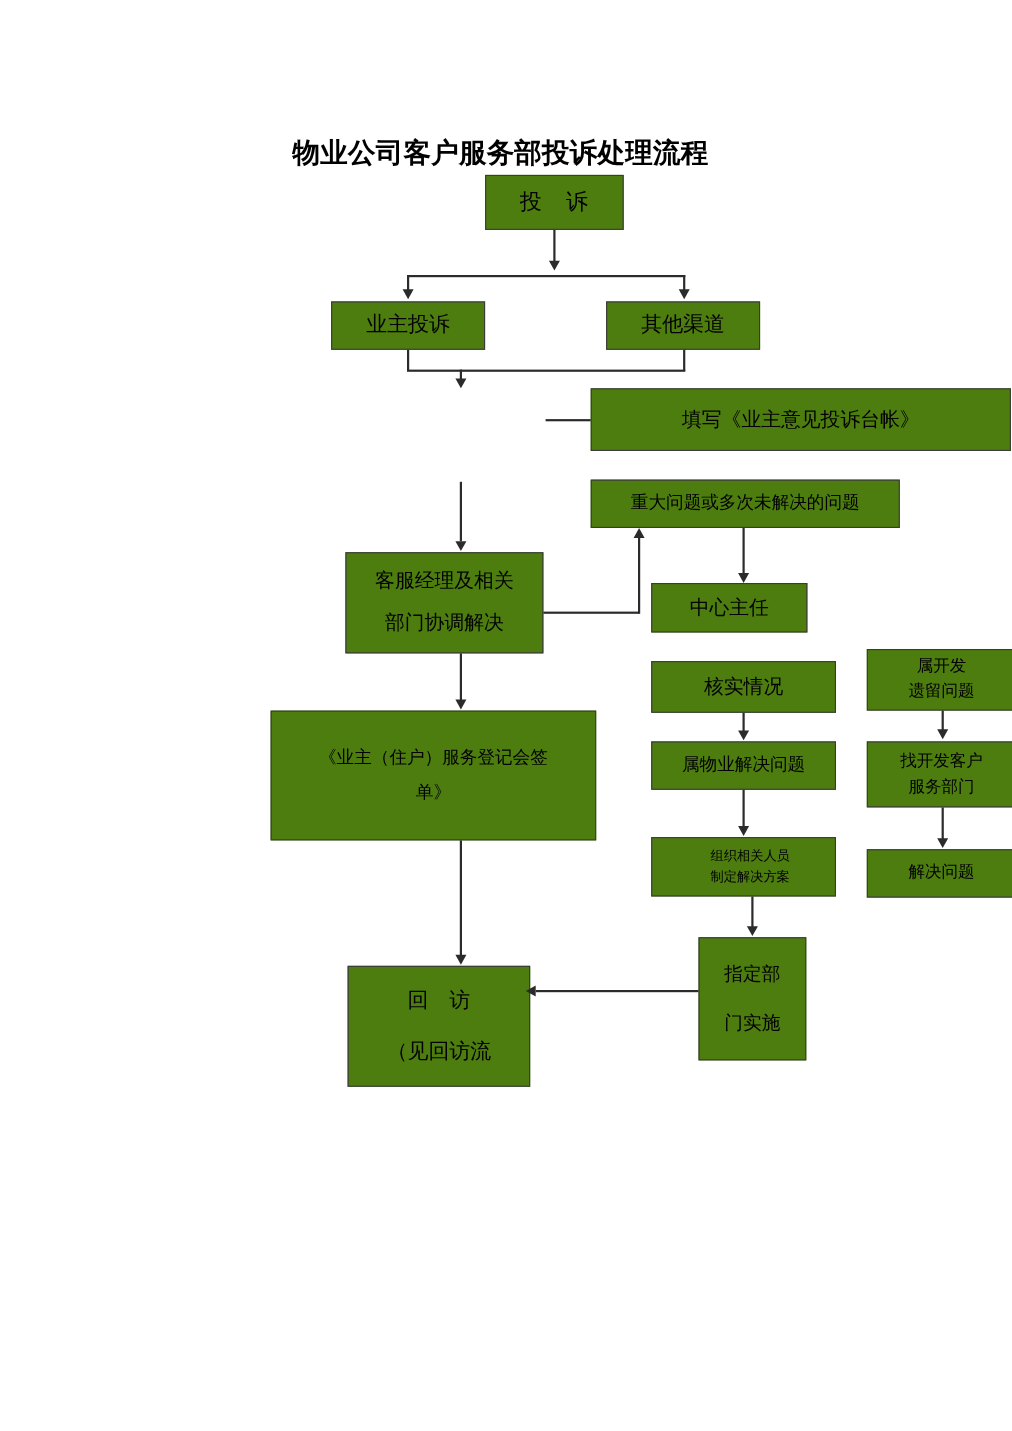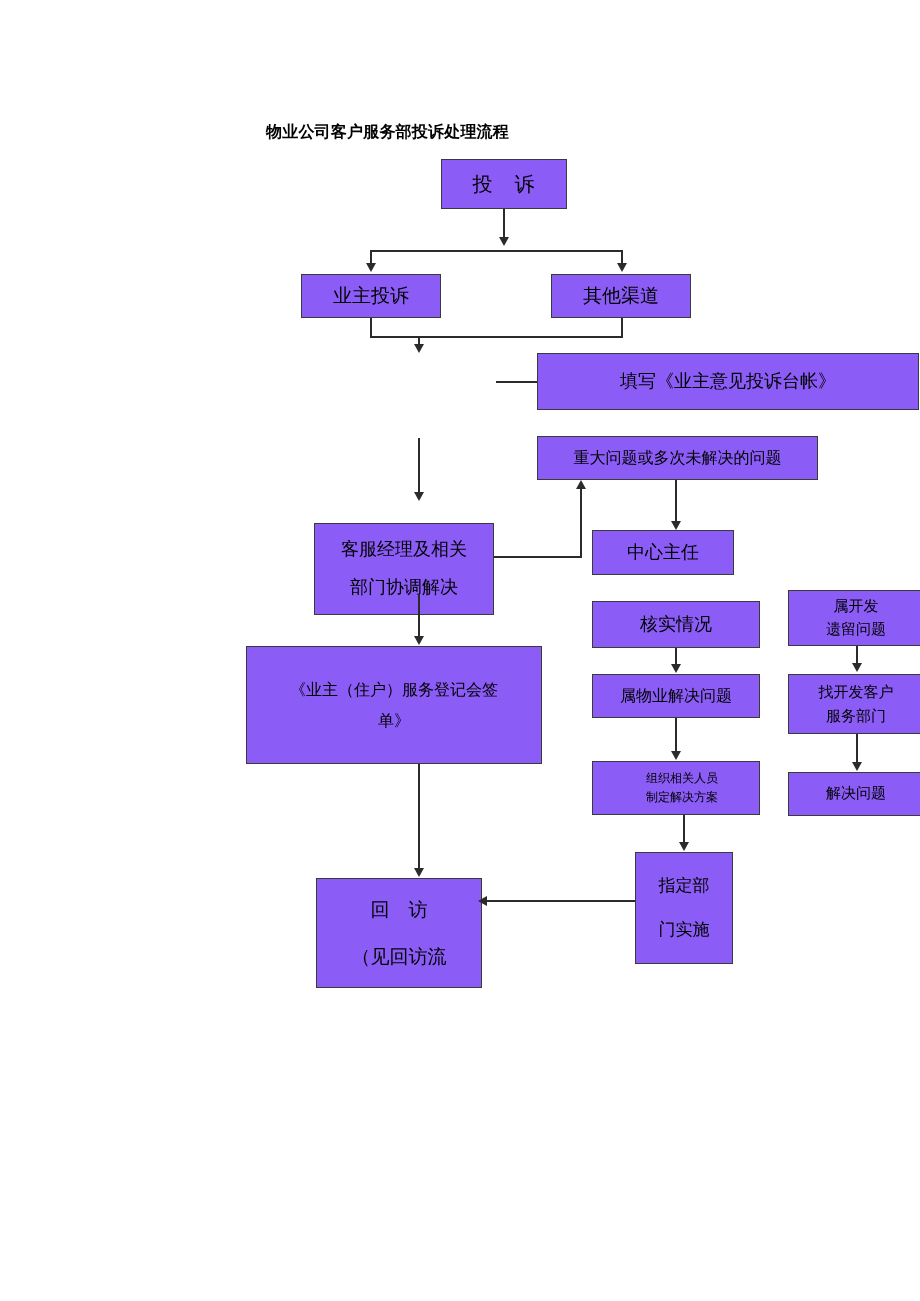--- a/index.html
+++ b/index.html
@@ -17,31 +17,31 @@
     width: 920px;
     height: 1301px;
     background: #ffffff;
     overflow: hidden;
   }
   #title {
     position: absolute;
     left: 266px;
     top: 122px;
     font-family: "Liberation Sans", "DejaVu Sans", sans-serif;
-    font-size: 16px;
+    font-size: 25px;
     font-weight: bold;
     letter-spacing: 0.2px;
     white-space: nowrap;
     color: #000;
   }
   .node {
     position: absolute;
     box-sizing: border-box;
     border: 1px solid #3a3a3a;
-    background: #8b5cf6;
+    background: #4d7c0f;
     display: flex;
     flex-direction: column;
     align-items: center;
     justify-content: center;
     text-align: center;
     font-family: "Liberation Serif", "DejaVu Serif", serif;
     color: #000;
     line-height: 1.55;
     padding: 2px 4px;
   }
@@ -109,21 +109,21 @@
 
 
   <div class="node" style="left:537px; top:353px; width:382px; height:57px; font-size:18px;">
     <span class="ln">填写《业主意见投诉台帐》</span>
   </div>
 
   <div class="node" style="left:537px; top:436px; width:281px; height:44px; font-size:16px;">
     <span class="ln">重大问题或多次未解决的问题</span>
   </div>
 
-  <div class="node wrapline" style="left:314px; top:523px; width:180px; height:92px; font-size:18px; line-height:2.1;">
+  <div class="node wrapline" style="left:314px; top:502px; width:180px; height:92px; font-size:18px; line-height:2.1;">
     <span class="ln">客服经理及相关</span>
     <span class="ln">部门协调解决</span>
   </div>
 
   <div class="node" style="left:592px; top:530px; width:142px; height:45px; font-size:18px;">
     <span class="ln">中心主任</span>
   </div>
 
   <div class="node" style="left:592px; top:601px; width:168px; height:47px; font-size:18px;">
     <span class="ln">核实情况</span>

